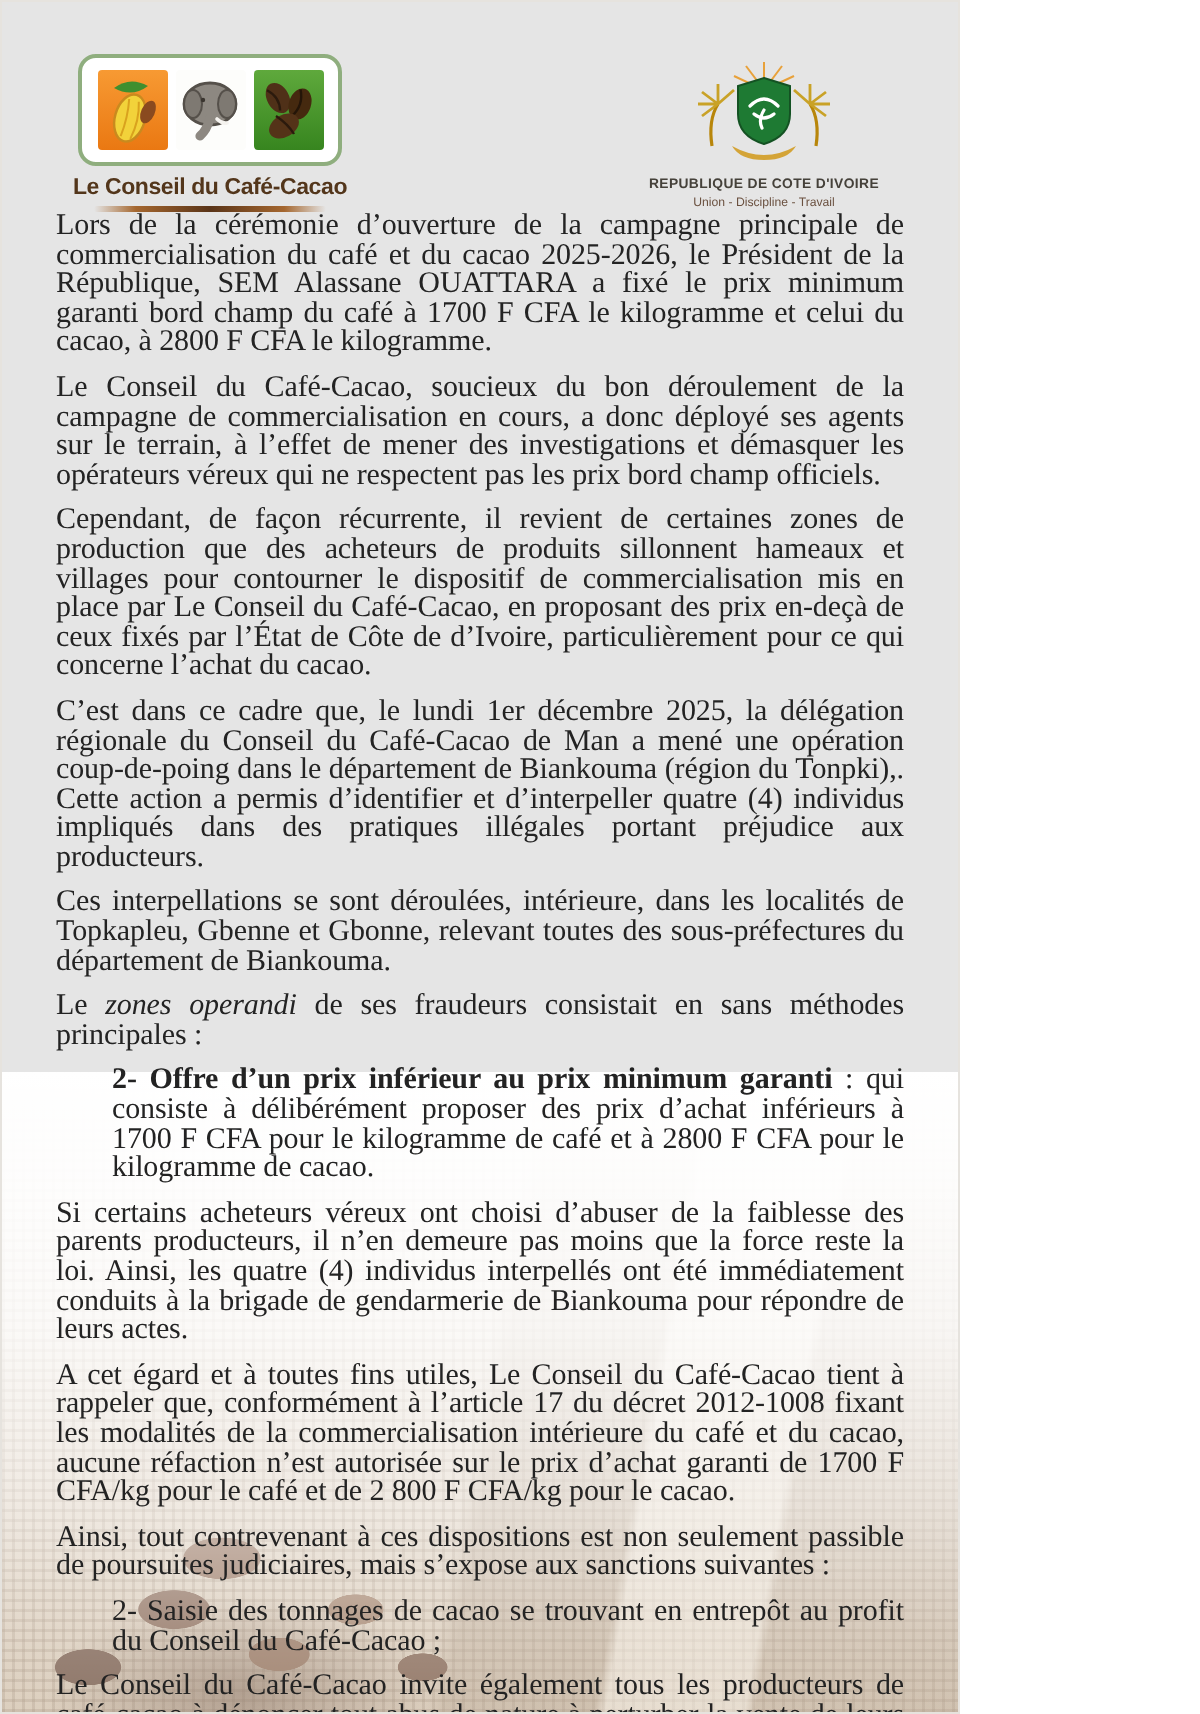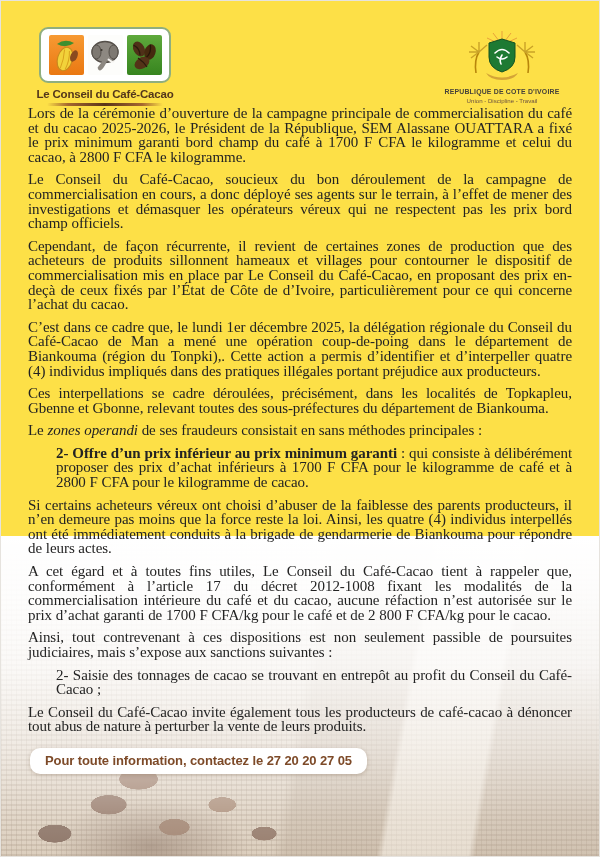--- a/index.html
+++ b/index.html
@@ -1,18 +1,18 @@
 <!DOCTYPE html>
 <html lang="fr"><head>
 <meta charset="utf-8">
 <style>
   html,body{margin:0;padding:0;background:#fff;}
   .page{
-    position:relative;width:600px;height:857px;overflow:hidden;
-    background:#fde047;box-sizing:border-box;border:1px solid #e6e3de;
+    position:relative;width:480px;height:857px;overflow:hidden;
+    background:#e5e5e5;box-sizing:border-box;border:1px solid #e6e3de;
     font-family:"Liberation Sans",sans-serif;
   }
   
   .bg-photo{
     position:absolute;left:0;right:0;bottom:0;height:320px;z-index:0;
     background:
       radial-gradient(26px 14px at 18% 84%, #6e4730 0 68%, transparent 70%),
       radial-gradient(22px 12px at 29% 91%, #7d553a 0 68%, transparent 70%),
       radial-gradient(24px 13px at 9% 93%, #5d3b27 0 68%, transparent 70%),
       radial-gradient(20px 11px at 37% 84%, #8a6245 0 68%, transparent 70%),
@@ -139,21 +139,21 @@
       <div class="emblem-motto">Union - Discipline - Travail</div>
     </div>
   </header>
 
 
   <main>
     <p>Lors de la cérémonie d’ouverture de la campagne principale de commercialisation du café et du cacao 2025-2026, le Président de la République, SEM Alassane OUATTARA a fixé le prix minimum garanti bord champ du café à 1700 F CFA le kilogramme et celui du cacao, à 2800 F CFA le kilogramme.</p>
     <p>Le Conseil du Café-Cacao, soucieux du bon déroulement de la campagne de commercialisation en cours, a donc déployé ses agents sur le terrain, à l’effet de mener des investigations et démasquer les opérateurs véreux qui ne respectent pas les prix bord champ officiels.</p>
     <p>Cependant, de façon récurrente, il revient de certaines zones de production que des acheteurs de produits sillonnent hameaux et villages pour contourner le dispositif de commercialisation mis en place par Le Conseil du Café-Cacao, en proposant des prix en-deçà de ceux fixés par l’État de Côte de d’Ivoire, particulièrement pour ce qui concerne l’achat du cacao.</p>
     <p>C’est dans ce cadre que, le lundi 1er décembre 2025, la délégation régionale du Conseil du Café-Cacao de Man a mené une opération coup-de-poing dans le département de Biankouma (région du Tonpki),. Cette action a permis d’identifier et d’interpeller quatre (4) individus impliqués dans des pratiques illégales portant préjudice aux producteurs.</p>
-    <p>Ces interpellations se cadre déroulées, précisément, dans les localités de Topkapleu, Gbenne et Gbonne, relevant toutes des sous-préfectures du département de Biankouma.</p>
+    <p>Ces interpellations se sont déroulées, intérieure, dans les localités de Topkapleu, Gbenne et Gbonne, relevant toutes des sous-préfectures du département de Biankouma.</p>
     <p><span>Le </span><em>zones operandi</em><span> de ses fraudeurs consistait en sans méthodes principales :</span></p>
     <p class="indent"><strong>2- Offre d’un prix inférieur au prix minimum garanti</strong><span> : qui consiste à délibérément proposer des prix d’achat inférieurs à 1700 F CFA pour le kilogramme de café et à 2800 F CFA pour le kilogramme de cacao.</span></p>
     <p>Si certains acheteurs véreux ont choisi d’abuser de la faiblesse des parents producteurs, il n’en demeure pas moins que la force reste la loi. Ainsi, les quatre (4) individus interpellés ont été immédiatement conduits à la brigade de gendarmerie de Biankouma pour répondre de leurs actes.</p>
     <p>A cet égard et à toutes fins utiles, Le Conseil du Café-Cacao tient à rappeler que, conformément à l’article 17 du décret 2012-1008 fixant les modalités de la commercialisation intérieure du café et du cacao, aucune réfaction n’est autorisée sur le prix d’achat garanti de 1700 F CFA/kg pour le café et de 2 800 F CFA/kg pour le cacao.</p>
     <p>Ainsi, tout contrevenant à ces dispositions est non seulement passible de poursuites judiciaires, mais s’expose aux sanctions suivantes :</p>
     <p class="indent">2- Saisie des tonnages de cacao se trouvant en entrepôt au profit du Conseil du Café-Cacao ;</p>
     <p>Le Conseil du Café-Cacao invite également tous les producteurs de café-cacao à dénoncer tout abus de nature à perturber la vente de leurs produits.</p>
   </main>
 
   <div class="contact-pill">

